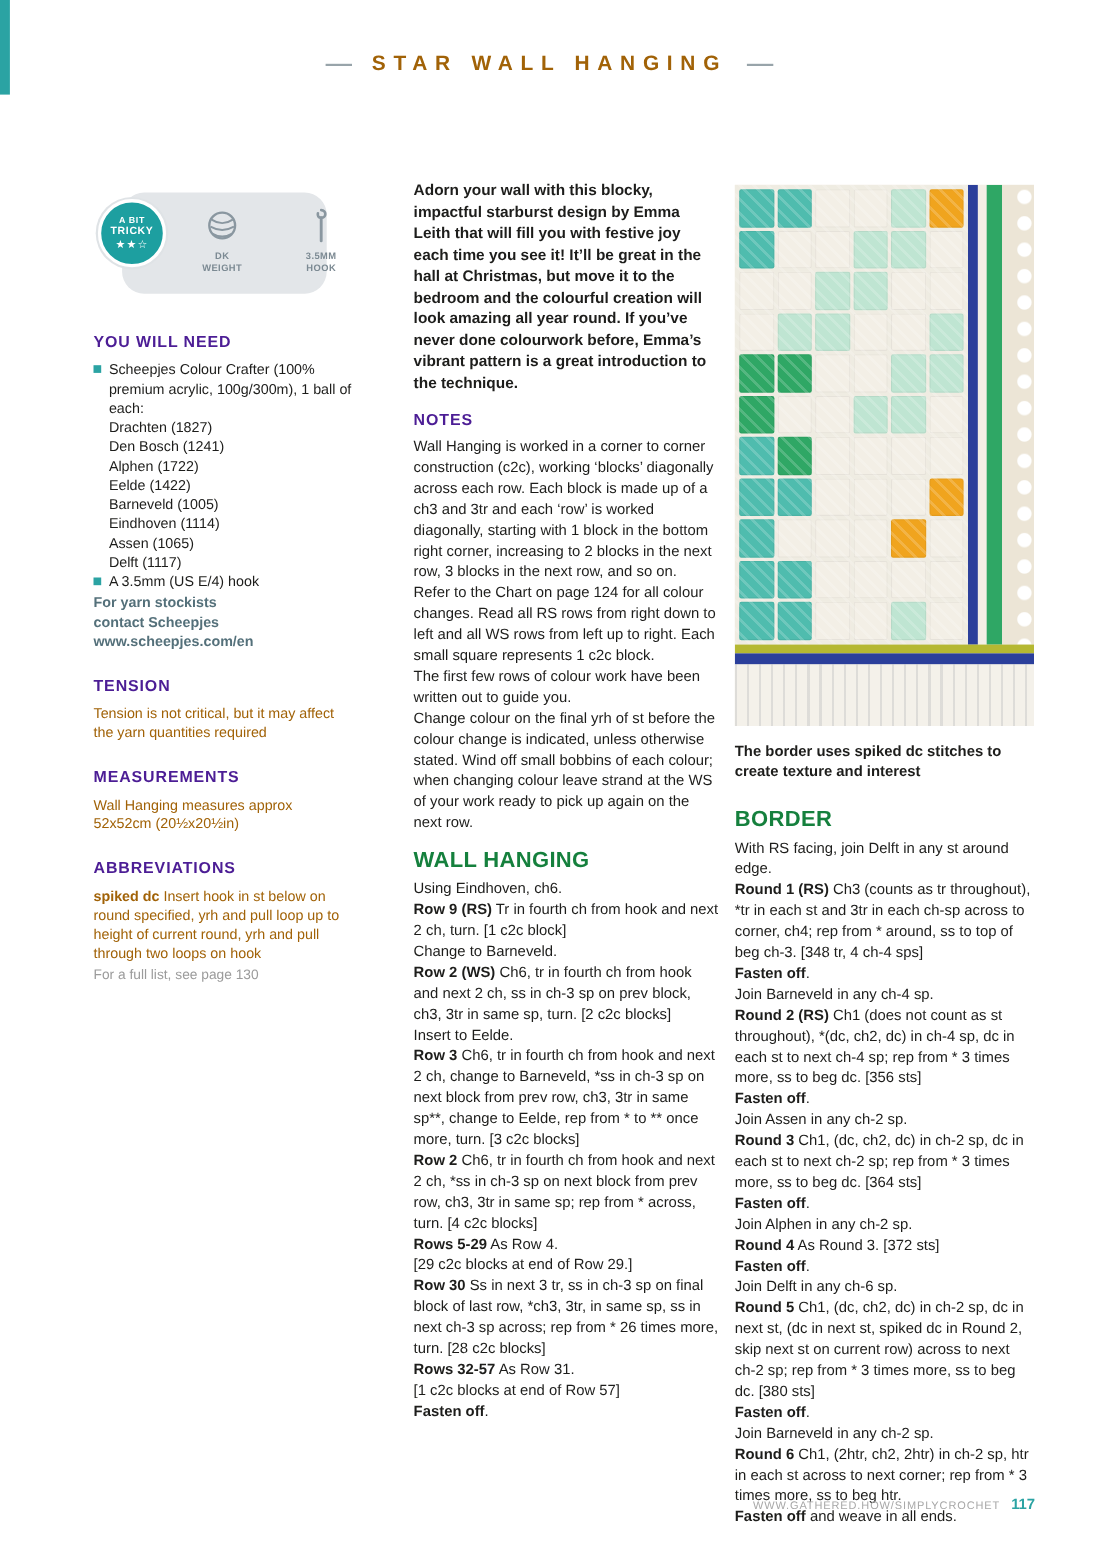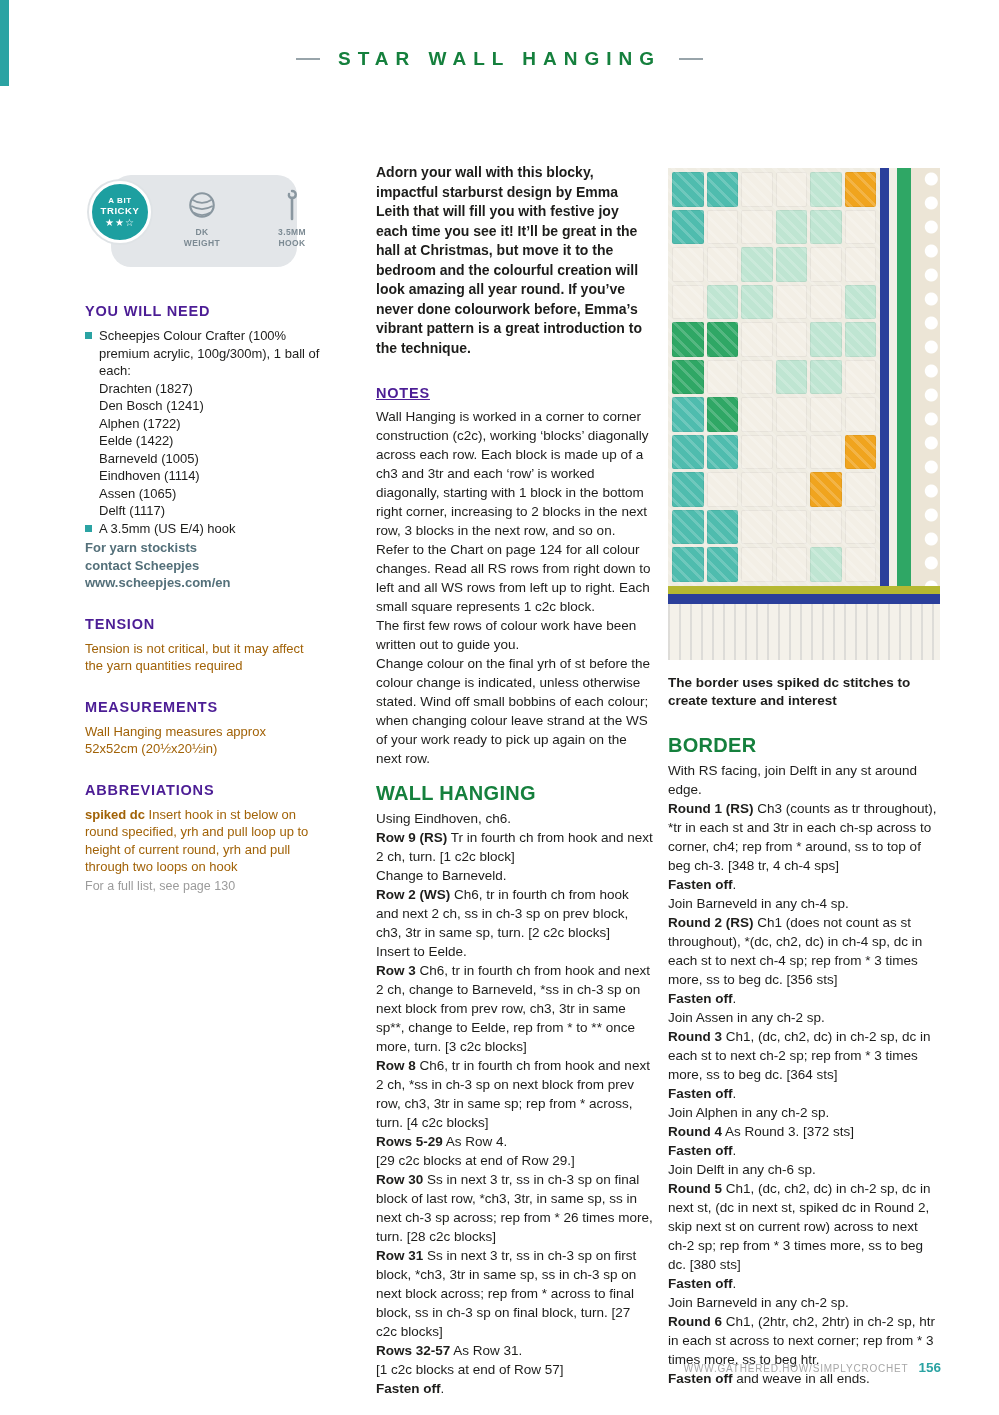--- a/index.html
+++ b/index.html
@@ -12,21 +12,21 @@
   .page { position:absolute; inset:0; }
 
   
   .corner-mark { position:absolute; left:0; top:0; width:9px; height:86px; background:#2ba3a3; }
 
   
   .header { position:absolute; top:48px; left:0; right:0; display:flex; align-items:center; justify-content:center; }
   .header-rule { width:24px; height:2px; background:#98a4aa; }
   .header-title {
     margin:0 18px; font-size:19px; font-weight:600; letter-spacing:7px;
-    color:#15803d; text-transform:uppercase; white-space:nowrap;
+    color:#a16207; text-transform:uppercase; white-space:nowrap;
   }
 
   
   .col-left  { position:absolute; left:85px;  top:165px; width:237px; }
   .col-mid   { position:absolute; left:376px; top:163px; width:277px; }
   .col-right { position:absolute; left:668px; top:168px; width:272px; }
 
   
   .badge { position:relative; height:102px; margin:6px 0 30px; }
   .badge-bg { position:absolute; left:26px; top:4px; width:186px; height:92px; background:#e3e6e9; border-radius:20px; }
@@ -50,21 +50,21 @@
   .need-item { position:relative; padding-left:14px; font-size:13px; line-height:17.5px; }
   .need-item .bullet { position:absolute; left:0; top:5px; width:7px; height:7px; background:#2ba3a3; }
   .need-item.indent { padding-left:14px; }
   .stockists { font-weight:bold; color:#54707a; font-size:13px; line-height:17.5px; margin-top:2px; }
   .abbr-term { font-weight:bold; }
   .abbr-more { color:#9b9b9b; font-size:12.5px; margin-top:3px; }
 
   
   .intro { font-weight:bold; font-size:14px; line-height:19.5px; color:#1d1d1b; }
   .h-black { color:#15803d; font-size:20px; font-weight:800; letter-spacing:.3px; margin:14px 0 4px; }
-  .notes-head { margin-top:27px; margin-bottom:6px;text-decoration:underline; }
+  .notes-head { margin-top:16px; margin-bottom:6px; }
   p.pat { font-size:13.5px; line-height:19px; margin:0; }
 
   
   .photo { position:relative; width:272px; height:492px; background:#efece2; overflow:hidden; }
   .fabric {
     position:absolute; left:0; top:0; right:60px; bottom:74px;
     display:grid; grid-template-columns:repeat(6,1fr); grid-template-rows:repeat(11,1fr);
     gap:3px; padding:4px; background:#efece2;
   }
   .fabric .cell { border-radius:2px; box-shadow:inset 0 0 0 1px rgba(0,0,0,.05); }
@@ -199,25 +199,24 @@
       </div>
 
     <div class="h-black">WALL HANGING</div>
     <div id="wh-body">
         <p class="pat">Using Eindhoven, ch6.</p>
         <p class="pat"><strong>Row 9 (RS)</strong> Tr in fourth ch from hook and next 2 ch, turn. [1 c2c block]</p>
         <p class="pat">Change to Barneveld.</p>
         <p class="pat"><strong>Row 2 (WS)</strong> Ch6, tr in fourth ch from hook and next 2 ch, ss in ch-3 sp on prev block, ch3, 3tr in same sp, turn. [2 c2c blocks]</p>
         <p class="pat">Insert to Eelde.</p>
         <p class="pat"><strong>Row 3</strong> Ch6, tr in fourth ch from hook and next 2 ch, change to Barneveld, *ss in ch-3 sp on next block from prev row, ch3, 3tr in same sp**, change to Eelde, rep from * to ** once more, turn. [3 c2c blocks]</p>
-        <p class="pat"><strong>Row 8</strong> Ch6, tr in fourth ch from hook and next 2 ch, *ss in ch-3 sp on next block from prev row, ch3, 3tr in same sp; rep from * across, turn. [4 c2c blocks]</p>
+        <p class="pat"><strong>Row 2</strong> Ch6, tr in fourth ch from hook and next 2 ch, *ss in ch-3 sp on next block from prev row, ch3, 3tr in same sp; rep from * across, turn. [4 c2c blocks]</p>
         <p class="pat"><strong>Rows 5-29</strong> As Row 4.</p>
         <p class="pat">[29 c2c blocks at end of Row 29.]</p>
         <p class="pat"><strong>Row 30</strong> Ss in next 3 tr, ss in ch-3 sp on final block of last row, *ch3, 3tr, in same sp, ss in next ch-3 sp across; rep from * 26 times more, turn. [28 c2c blocks]</p>
-        <p class="pat"><strong>Row 31</strong> Ss in next 3 tr, ss in ch-3 sp on first block, *ch3, 3tr in same sp, ss in ch-3 sp on next block across; rep from * across to final block, ss in ch-3 sp on final block, turn. [27 c2c blocks]</p>
         <p class="pat"><strong>Rows 32-57</strong> As Row 31.</p>
         <p class="pat">[1 c2c blocks at end of Row 57]</p>
         <p class="pat"><strong>Fasten off</strong>.</p>
       </div>
   </div>
 
   <div class="col-right">
 
     <div class="photo">
       <div class="fabric" id="fabric">
@@ -322,16 +321,16 @@
         <p class="pat"><strong>Round 5</strong> Ch1, (dc, ch2, dc) in ch-2 sp, dc in next st, (dc in next st, spiked dc in Round 2, skip next st on current row) across to next ch-2 sp; rep from * 3 times more, ss to beg dc. [380 sts]</p>
         <p class="pat"><strong>Fasten off</strong>.</p>
         <p class="pat">Join Barneveld in any ch-2 sp.</p>
         <p class="pat"><strong>Round 6</strong> Ch1, (2htr, ch2, 2htr) in ch-2 sp, htr in each st across to next corner; rep from * 3 times more, ss to beg htr.</p>
         <p class="pat"><strong>Fasten off</strong> and weave in all ends.</p>
       </div>
   </div>
 
   <div class="footer">
     <span class="footer-url">WWW.GATHERED.HOW/SIMPLYCROCHET</span>
-    <span class="footer-page">156</span>
+    <span class="footer-page">117</span>
   </div>
 
 </div>
 
 </body></html>

